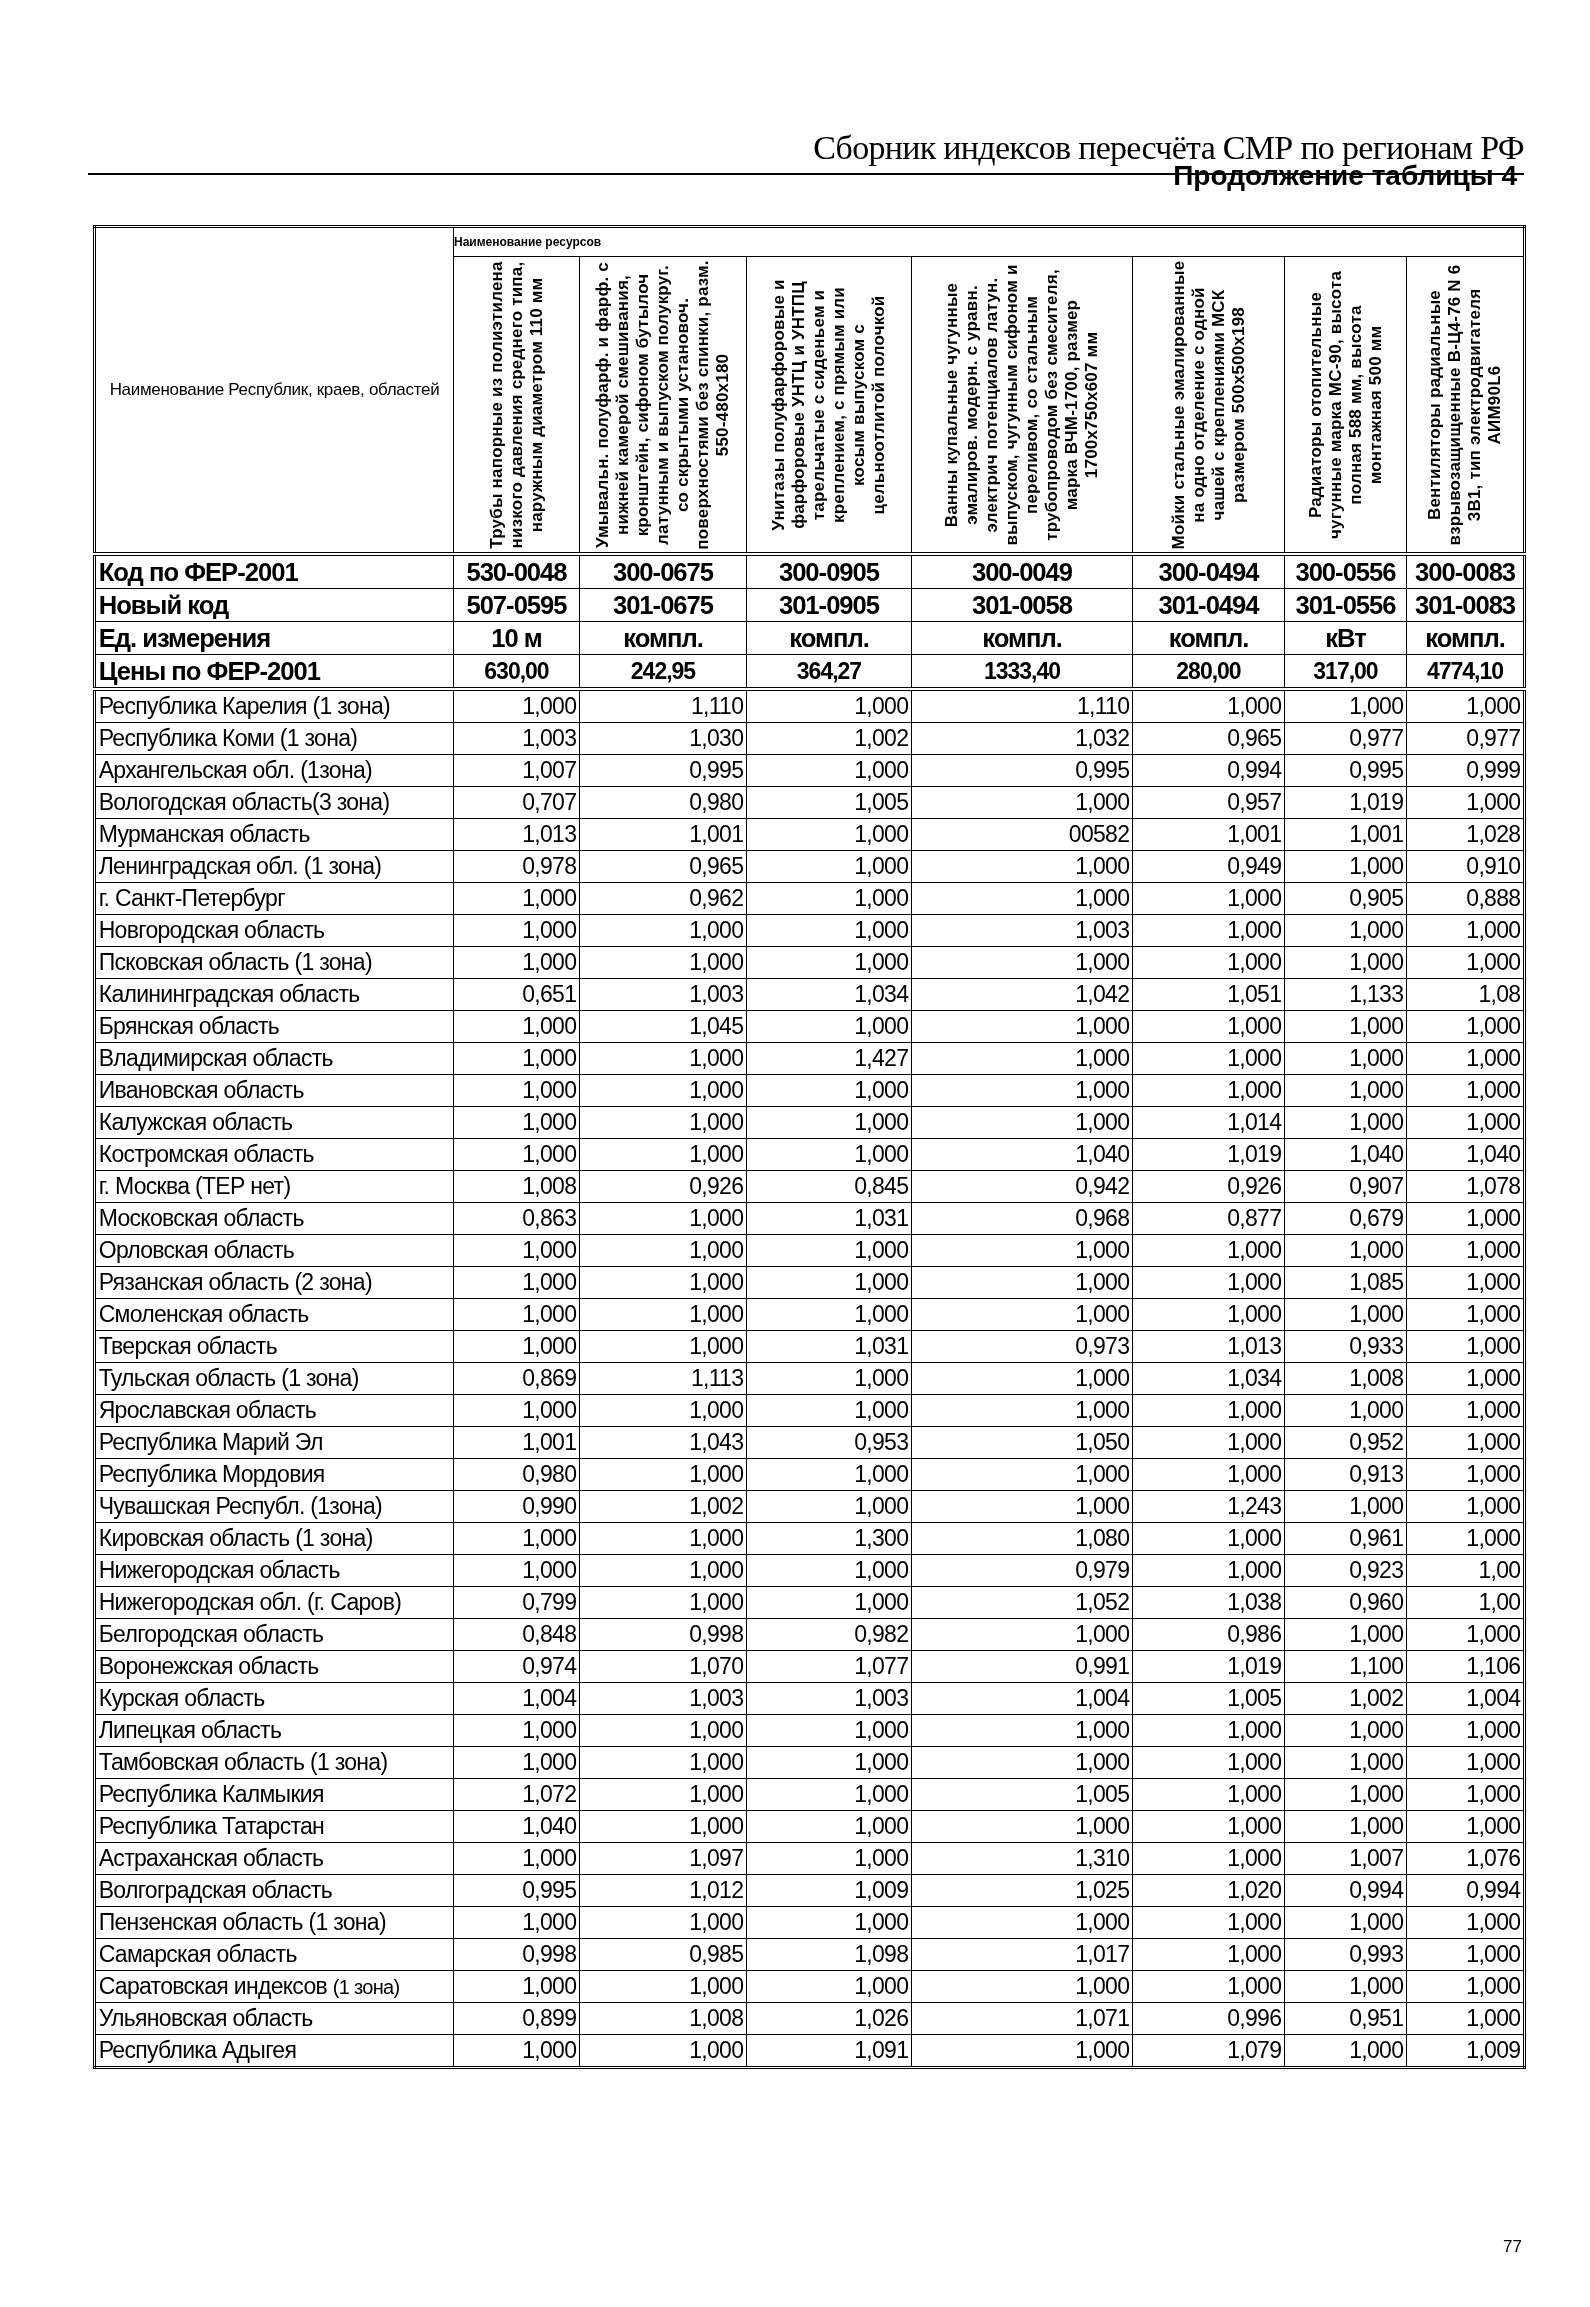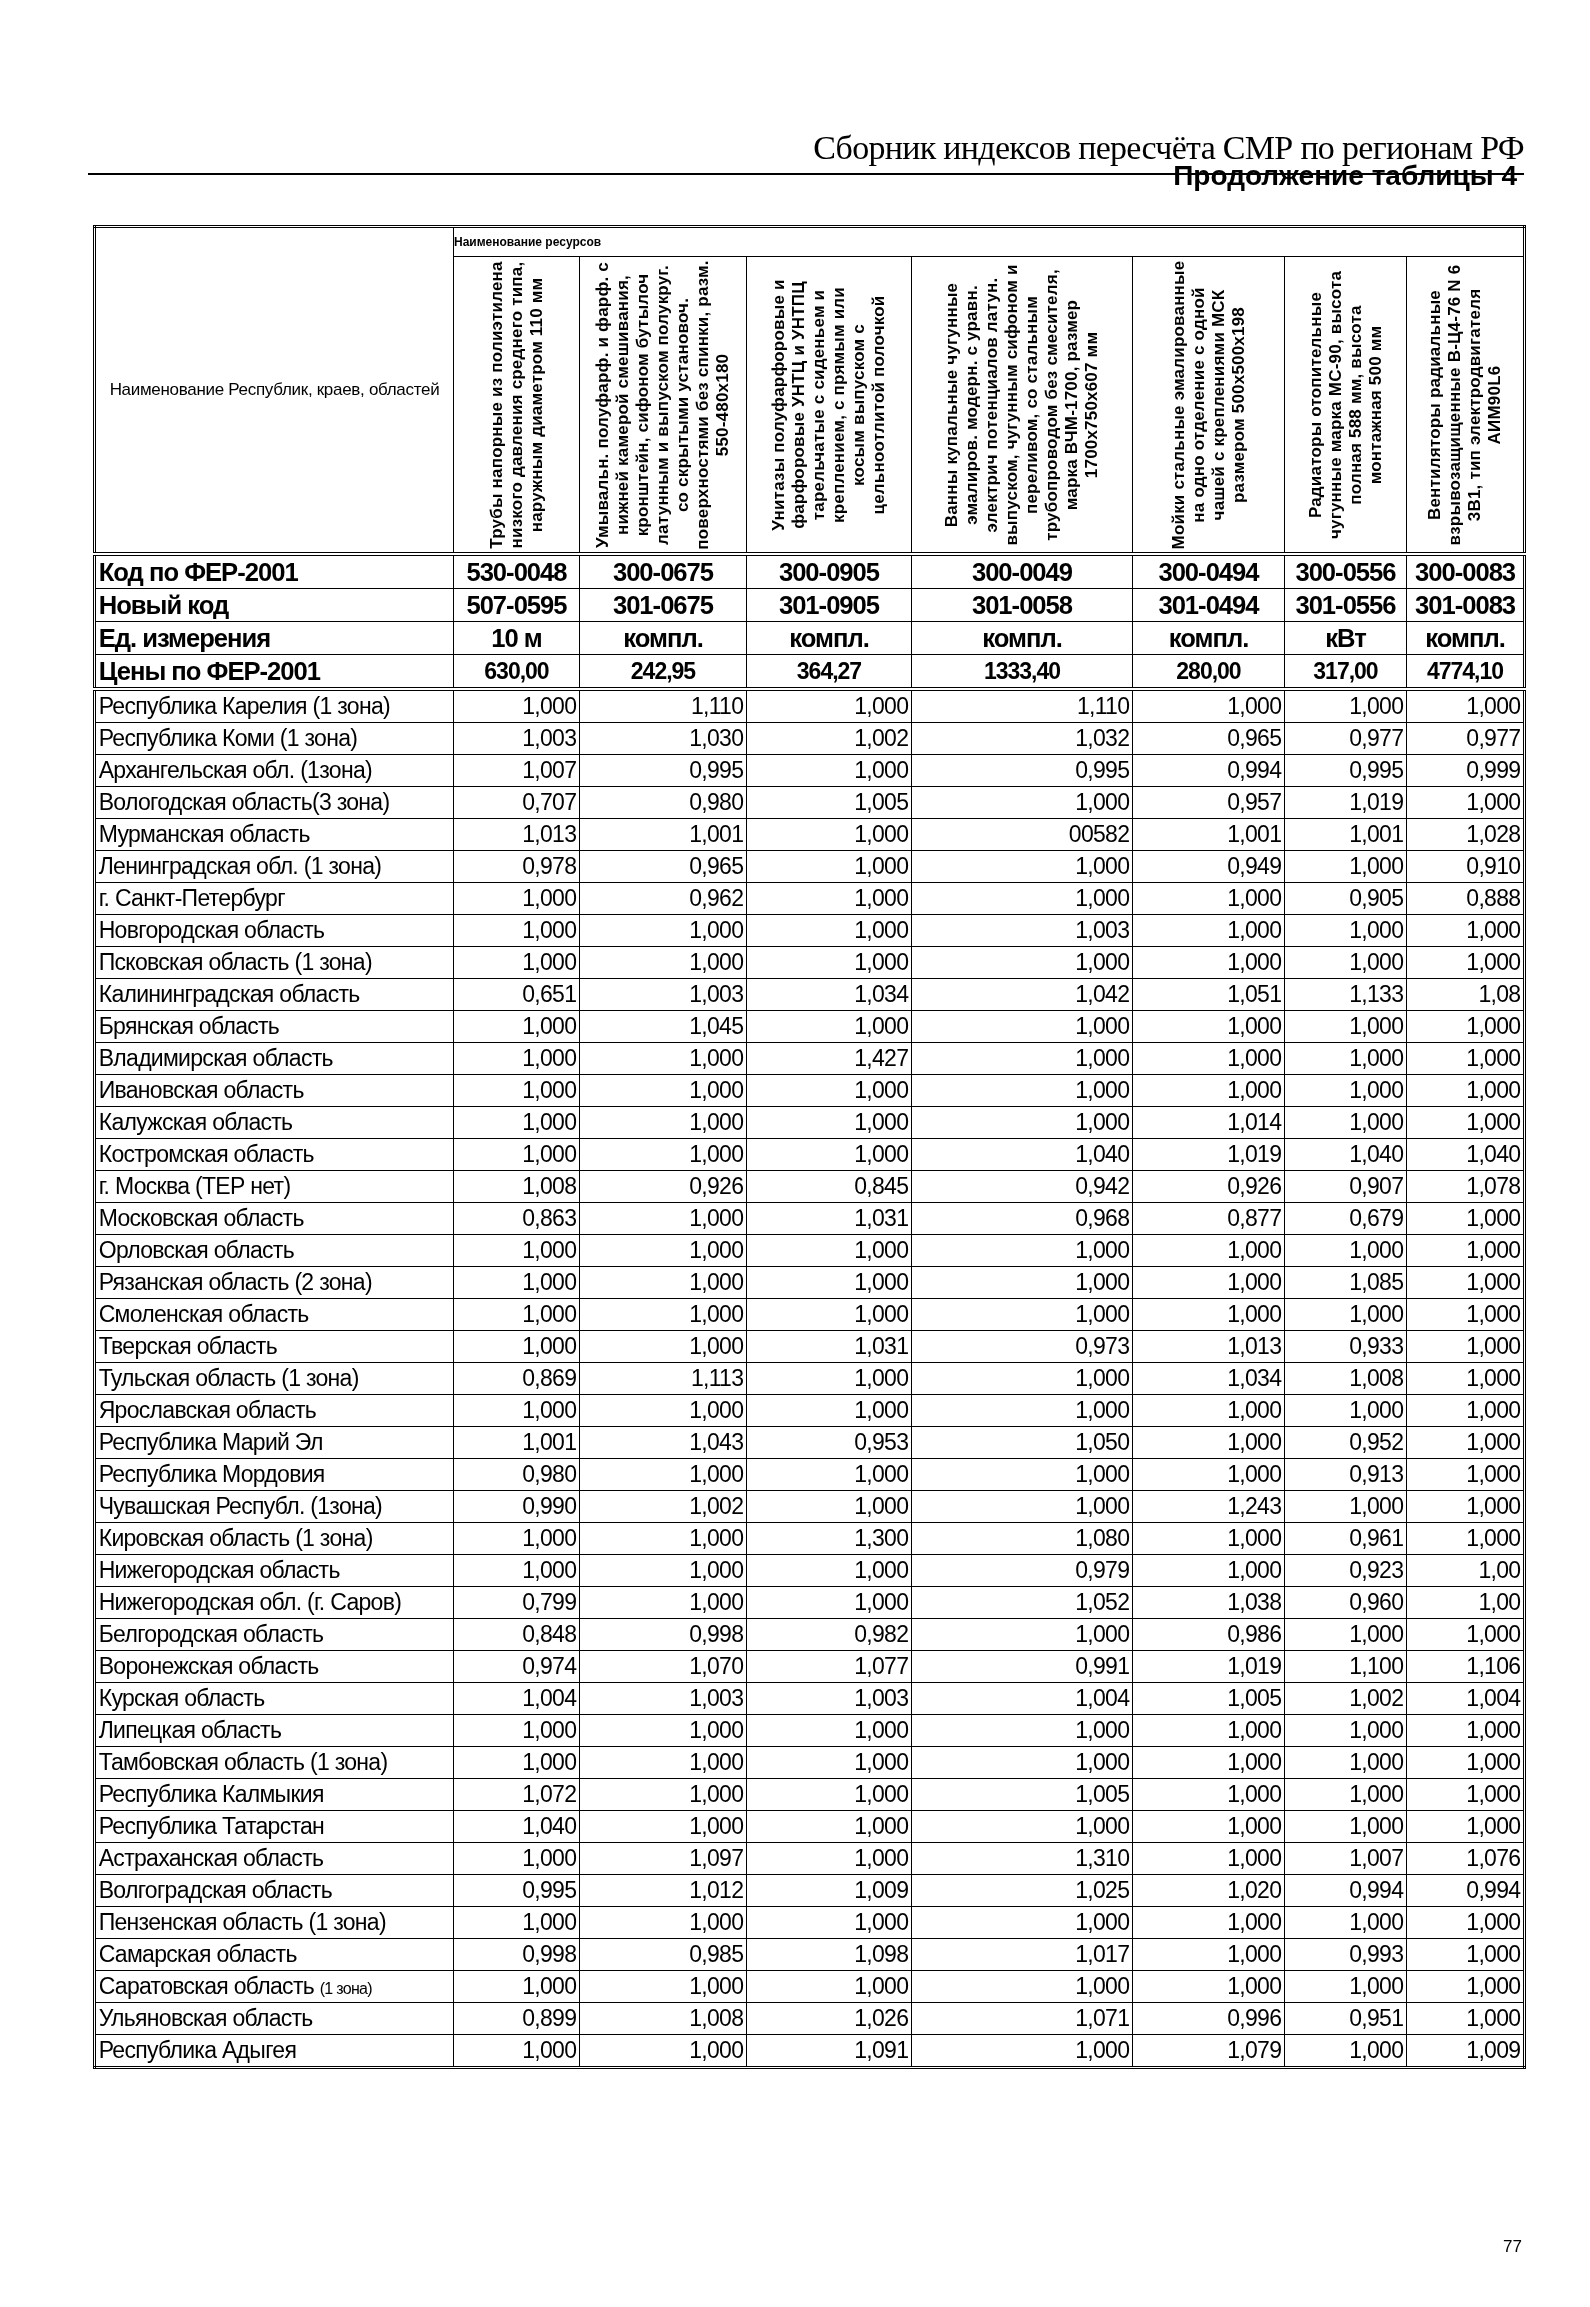--- a/index.html
+++ b/index.html
@@ -12,21 +12,21 @@
   .hdr-group { height:28px; font-size:12px; font-weight:bold; text-align:left; }
   .vert { height:295px; vertical-align:middle; position:relative; overflow:hidden; }
   .vert .rot { position:absolute; left:50%; top:50%; width:290px; transform:translate(-50%,-50%) rotate(-90deg); text-align:center; font-size:17px; line-height:20px; letter-spacing:0.2px; }
   tr.code td { height:32px; font-weight:bold; font-size:25.6px; text-align:center; letter-spacing:-1px; }
   tr.code td.lbl { text-align:left; padding-left:2.7px;margin-left:12px; }
   tr.price td.v { font-family:Liberation Sans, sans-serif; font-weight:bold; font-size:23px; }
   tr.sep td { border-top:4px double #000; }
   tr.row td { height:31px; font-size:23px; letter-spacing:-0.7px; }
   tr.row td.name { text-align:left; padding-left:2.7px; white-space:nowrap; overflow:hidden; }
   tr.row td.num { text-align:right; padding-right:2.7px; }
-  .small { font-size:16px; }
+  .small { font-size:20px; }
   .page-num { position:absolute; right:69px; top:2237px; font-family:Liberation Sans, sans-serif; font-size:17px; }
 </style>
 </head>
 <body>
 
 <div class="running-head">Сборник индексов пересчёта СМР  по регионам РФ</div>
 <div class="subtitle">Продолжение таблицы 4</div>
 
 <table class="main">
   <colgroup>
@@ -503,21 +503,21 @@
         <td class="name"><span>Самарская область</span></td>
         <td class="num">0,998</td>
         <td class="num">0,985</td>
         <td class="num">1,098</td>
         <td class="num">1,017</td>
         <td class="num">1,000</td>
         <td class="num">0,993</td>
         <td class="num">1,000</td>
       </tr>
       <tr class="row">
-        <td class="name"><span>Саратовская область</span> <span class="small">(1 зона)</span></td>
+        <td class="name"><span>Саратовская индексов</span> <span class="small">(1 зона)</span></td>
         <td class="num">1,000</td>
         <td class="num">1,000</td>
         <td class="num">1,000</td>
         <td class="num">1,000</td>
         <td class="num">1,000</td>
         <td class="num">1,000</td>
         <td class="num">1,000</td>
       </tr>
       <tr class="row">
         <td class="name"><span>Ульяновская область</span></td>

